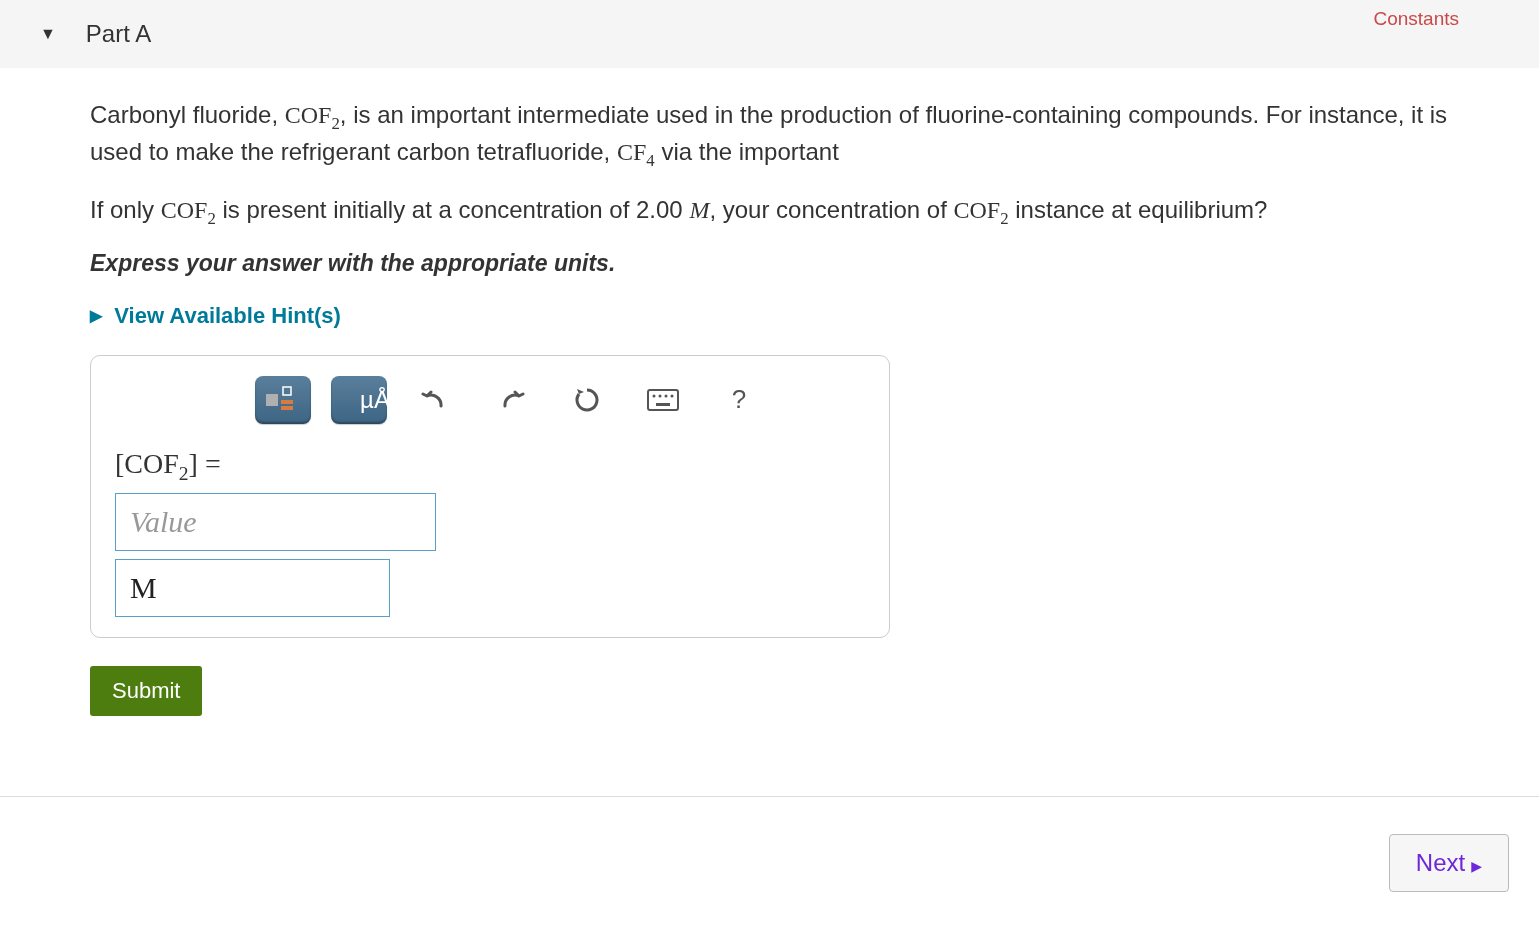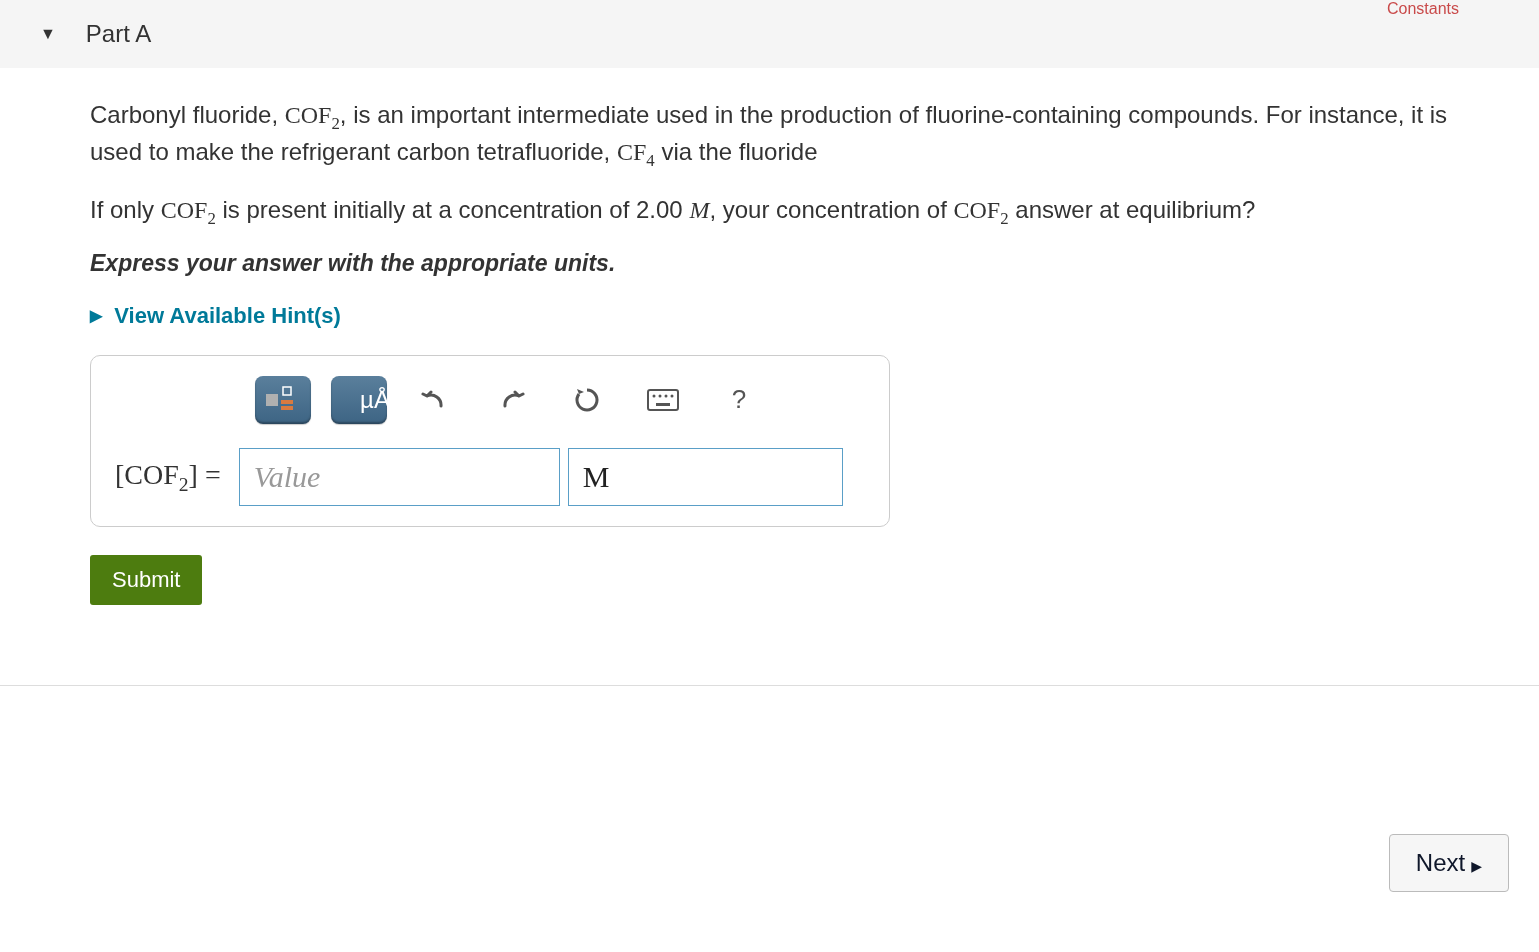--- a/index.html
+++ b/index.html
@@ -6,25 +6,25 @@
   body {
     font-family: Arial, Helvetica, sans-serif;
     background: #fff;
     color: #333;
     width: 1539px;
     height: 952px;
     position: relative;
   }
   .top-links {
     position: absolute;
-    top: 0;
+    top: 8px;
     right: 80px;
     display: flex;
     gap: 10px;
-    font-size: 16px;
+    font-size: 19px;
     color: #c94a4a;
     justify-content: flex-end;
   }
   .part-header {
     background: #f5f5f5;
     padding: 20px 40px;
     display: flex;
     align-items: center;
     gap: 30px;
   }
@@ -99,22 +99,23 @@
     background: linear-gradient(#5a7f9c, #3d6484);
     color: #fff;
     box-shadow: inset 0 -2px 2px rgba(0,0,0,.3), 0 1px 1px rgba(0,0,0,.2);
   }
   .tool-btn.plain {
     color: #555;
     font-size: 26px;
   }
   .answer-row {
     display: flex;
-    align-items: center;
+    align-items: flex-start;
     gap: 8px;
+    flex-direction: column;
   }
   .answer-label {
     font-family: "Times New Roman", serif;
     font-size: 28px;
     color: #333;
     margin-right: 10px;
   }
   .field {
     border: 1px solid #5a9fc7;
     height: 58px;
@@ -152,21 +153,21 @@
   .next-btn {
     position: absolute;
     right: 30px;
     bottom: 60px;
     background: #f6f6f6;
     border: 1px solid #bbb;
     border-radius: 4px;
     padding: 14px 26px;
     font-size: 24px;
     cursor: pointer;
-    color: #0f172a;
+    color: #6d28d9;
   }
   .next-btn .tri { font-size: 14px; margin-left: 6px; }
   sub { font-size: 0.7em; }
   .chem { font-family: "Times New Roman", serif; }
   .italicM { font-style: italic; }
   .tf-icon svg { display: block; }
 </style>
 </head>
 <body>
 
@@ -175,26 +176,26 @@
 </div>
 
 <div class="part-header">
   <span class="caret">▼</span>
   <span class="title">Part A</span>
 </div>
 
 <div class="content">
 
   <p class="paragraph">
-    <span>Carbonyl fluoride, </span><span class="chem"><span>COF</span><sub>2</sub></span><span>, is an important intermediate used in the production of fluorine-containing compounds. For instance, it is used to make the refrigerant carbon tetrafluoride, </span><span class="chem"><span>CF</span><sub>4</sub></span><span> via the fluoride</span>
+    <span>Carbonyl fluoride, </span><span class="chem"><span>COF</span><sub>2</sub></span><span>, is an important intermediate used in the production of fluorine-containing compounds. For instance, it is used to make the refrigerant carbon tetrafluoride, </span><span class="chem"><span>CF</span><sub>4</sub></span><span> via the important</span>
   </p>
 
 
   <p class="paragraph">
-    <span>If only </span><span class="chem"><span>COF</span><sub>2</sub></span><span> is present initially at a concentration of 2.00 </span><span class="chem italicM">M</span><span>, your concentration of </span><span class="chem"><span>COF</span><sub>2</sub></span><span> answer at equilibrium?</span>
+    <span>If only </span><span class="chem"><span>COF</span><sub>2</sub></span><span> is present initially at a concentration of 2.00 </span><span class="chem italicM">M</span><span>, your concentration of </span><span class="chem"><span>COF</span><sub>2</sub></span><span> instance at equilibrium?</span>
   </p>
 
   <p class="instruct">Express your answer with the appropriate units.</p>
 
   <div class="hints-link">
     <span class="tri">▶</span>
     <span>View Available Hint(s)</span>
   </div>
 
   <div class="answer-box">

